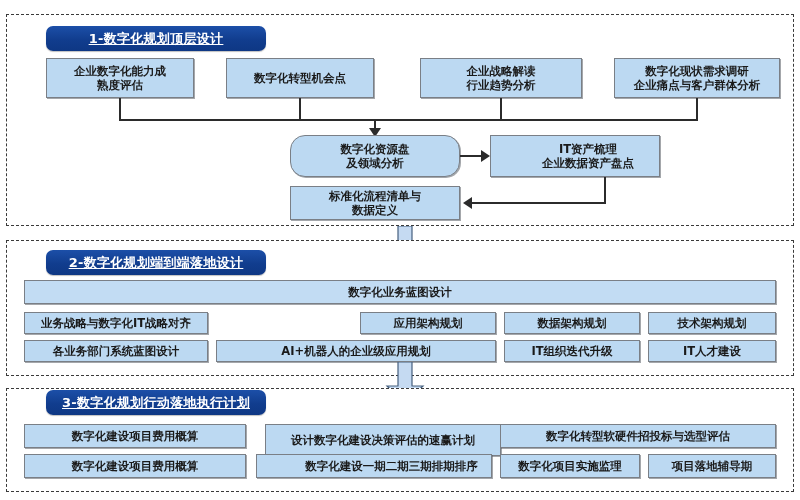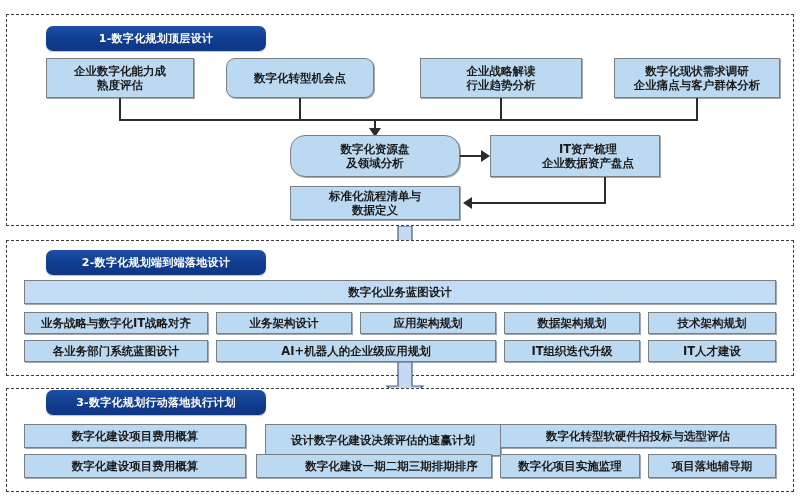--- a/index.html
+++ b/index.html
@@ -22,25 +22,26 @@
   #sec2{left:6px;  top:240px; width:788px; height:136px;}
   #sec3{left:6px;  top:388px; width:788px; height:104px;}
 
   
   .pill{
     position:absolute;
     background:linear-gradient(180deg,#1c4fa8 0%,#113d8e 55%,#0e3784 100%);
     border-radius:7px;
     color:#ffffff;
     font-weight:bold;
-    font-size:11px;
+    font-size:13px;
     letter-spacing:.3px;
     display:flex;align-items:center;justify-content:center;
     box-sizing:border-box;
     box-shadow:0 1px 1px rgba(0,0,0,.25);
+    text-decoration:underline;
   }
   #pill1{left:46px; top:26px;  width:220px; height:25px;}
   #pill2{left:46px; top:250px; width:220px; height:25px;}
   #pill3{left:46px; top:390px; width:220px; height:25px;}
 
   
   .box{
     position:absolute;
     background:#bcd9f2;
     border:1px solid #7a7f86;
@@ -86,21 +87,21 @@
 </head>
 <body>
 
 <div id="root">
 
   <div class="section" id="sec1"></div>
 
   <div class="pill" id="pill1">1-数字化规划顶层设计</div>
 
   <div class="box" style="left:46px;  top:58px;  width:148px; height:40px;">企业数字化能力成<br>熟度评估</div>
-  <div class="box" style="left:226px; top:58px;  width:148px; height:40px;border-radius:9px;">数字化转型机会点</div>
+  <div class="box" style="left:226px; top:58px;  width:148px; height:40px;">数字化转型机会点</div>
   <div class="box" style="left:420px; top:58px;  width:162px; height:40px;">企业战略解读<br>行业趋势分析</div>
   <div class="box" style="left:614px; top:58px;  width:166px; height:40px;">数字化现状需求调研<br>企业痛点与客户群体分析</div>
 
   <div class="ln lnv" style="left:119px; top:98px;  height:22px;"></div>
   <div class="ln lnv" style="left:299px; top:98px;  height:22px;"></div>
   <div class="ln lnv" style="left:500px; top:98px;  height:22px;"></div>
   <div class="ln lnv" style="left:696px; top:98px;  height:22px;"></div>
 
   <div class="ln lnh" style="left:119px; top:119px; width:579px;"></div>
 
@@ -125,21 +126,20 @@
     </svg>
   </div>
 
   <div class="section" id="sec2"></div>
 
   <div class="pill" id="pill2">2-数字化规划端到端落地设计</div>
 
   <div class="box wide" style="left:24px; top:280px; width:752px; height:24px;">数字化业务蓝图设计</div>
 
   <div class="box" style="left:24px;  top:312px; width:184px; height:22px;">业务战略与数字化IT战略对齐</div>
-  <div class="box" style="left:216px; top:312px; width:136px; height:22px;">业务架构设计</div>
   <div class="box" style="left:360px; top:312px; width:136px; height:22px;">应用架构规划</div>
   <div class="box" style="left:504px; top:312px; width:136px; height:22px;">数据架构规划</div>
   <div class="box" style="left:648px; top:312px; width:128px; height:22px;">技术架构规划</div>
 
   <div class="box" style="left:24px;  top:340px; width:184px; height:22px;">各业务部门系统蓝图设计</div>
   <div class="box" style="left:216px; top:340px; width:280px; height:22px;">AI+机器人的企业级应用规划</div>
   <div class="box" style="left:504px; top:340px; width:136px; height:22px;">IT组织迭代升级</div>
   <div class="box" style="left:648px; top:340px; width:128px; height:22px;">IT人才建设</div>
 
   <div class="blockarrow" style="left:385px; top:362px;">

